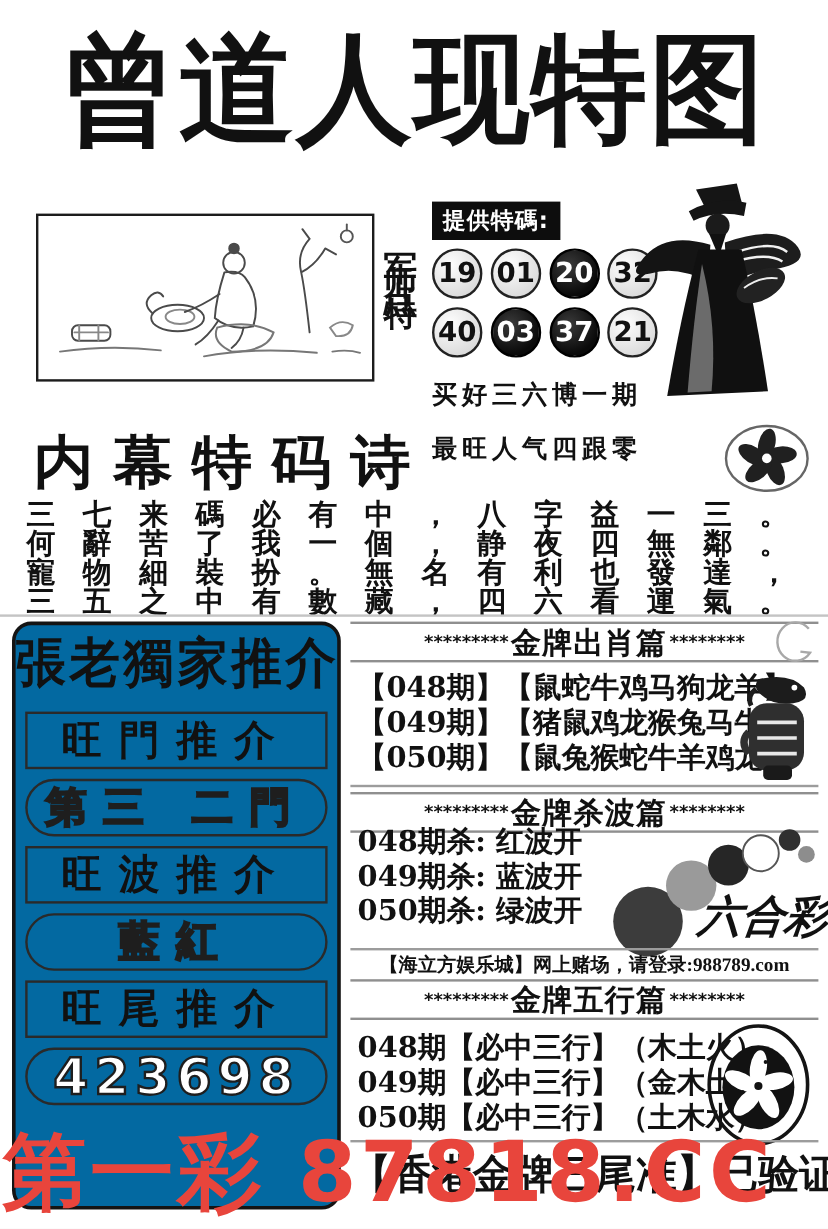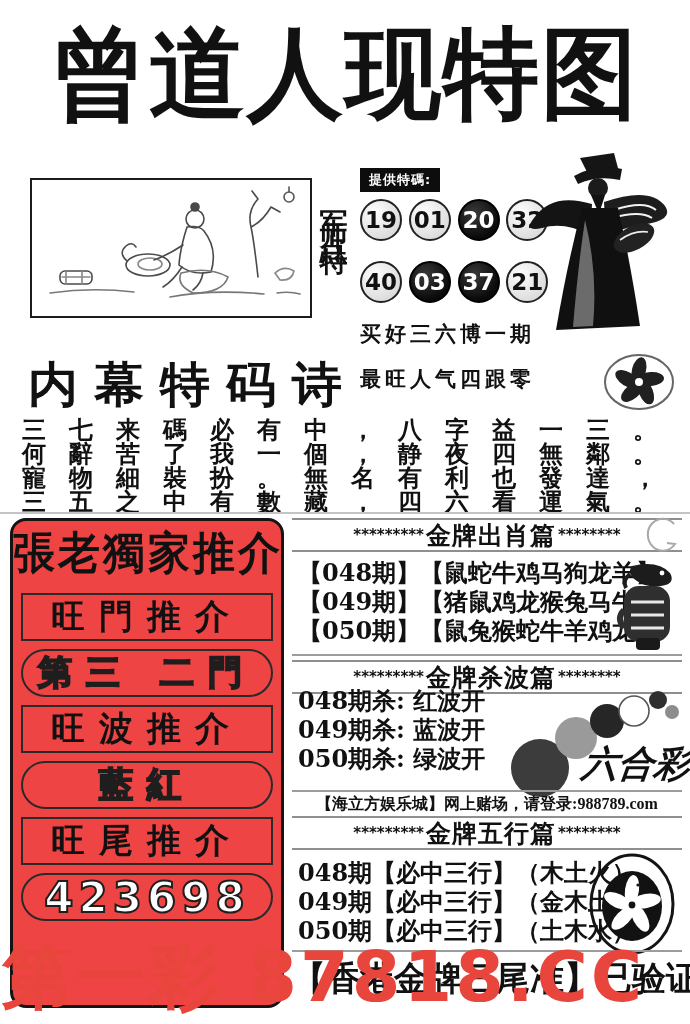--- a/index.html
+++ b/index.html
@@ -16,24 +16,24 @@
   
   .top-row { position:absolute; left:0; top:160px; width:690px; height:190px; }
   .scene-box { position:absolute; left:30px; top:18px; width:282px; height:140px;
     border:2px solid #1c1c1c; background:#fff; }
   .scene-box svg { width:100%; height:100%; }
   .vert-caption { position:absolute; left:314px; top:28px; height:134px;
     writing-mode:vertical-rl; font-size:28px; font-weight:700; letter-spacing:12px;
     font-family:"DejaVu Serif",serif; }
   .tips { position:absolute; left:360px; top:8px; width:190px; }
   .tips-header { display:inline-block; background:#0d0d0d; color:#fff;
-    font-size:13px; font-weight:700; padding:3px 9px; letter-spacing:1px;
+    font-size:19px; font-weight:700; padding:3px 9px; letter-spacing:1px;
     font-family:"DejaVu Sans","Liberation Sans",sans-serif; }
   .balls { margin-top:7px; display:grid; grid-template-columns:repeat(4,1fr);
-    gap:20px 5px; width:190px; }
+    gap:7px 5px; width:190px; }
   .ball { width:42px; height:42px; border-radius:50%; border:2px solid #222;
     display:flex; align-items:center; justify-content:center;
     font-size:23px; font-weight:800; color:#111;
     background:radial-gradient(circle at 35% 30%, #fdfdfd, #dcdcdc 75%, #c8c8c8);
     font-family:"DejaVu Sans",sans-serif; }
   .ball.dark { background:radial-gradient(circle at 38% 32%, #3a3a3a, #0a0a0a 70%);
     color:#fff; border-color:#000; }
   .slogan { font-size:21px; font-weight:800; letter-spacing:4px; margin-top:17px;
     white-space:nowrap; font-family:"DejaVu Serif",serif; }
   .strategist { position:absolute; left:522px; top:-12px; width:156px; height:190px; }
@@ -48,21 +48,21 @@
   .poem-lines { margin:6px 14px 0 22px; }
   .poem-line { display:flex; justify-content:space-between;
     font-size:24px; font-weight:700; line-height:24px; white-space:nowrap; }
   .poem-line .half { letter-spacing:23px; }
 
   .divider { position:absolute; left:0; top:512px; width:690px; height:2px;
     background:#c4c4c4; }
 
   
   .left-panel { position:absolute; left:10px; top:518px; width:274px; height:490px;
-    border:3px solid #141414; border-radius:16px; background:#ef4444; padding-top:2px; }
+    border:3px solid #141414; border-radius:16px; background:#0369a1; padding-top:2px; }
   .lp-header { height:62px; line-height:60px; text-align:center;
     font-size:42px; font-weight:900; letter-spacing:3px; white-space:nowrap;
     font-family:"DejaVu Sans",sans-serif; transform:scaleY(1.06); }
   .lbox { margin:8px 8px 0 8px; border:2px solid #2a2a2a; height:48px;
     display:flex; align-items:center; justify-content:center;
     font-size:34px; font-weight:800; letter-spacing:14px; white-space:nowrap;
     font-family:"DejaVu Serif",serif; }
   .outlined { color:#fff;border-radius:27px; -webkit-text-stroke:2px #1e1e1e; }
   .lnumber { font-size:42px; letter-spacing:5px; font-weight:900;
     font-family:"DejaVu Sans",sans-serif; }

